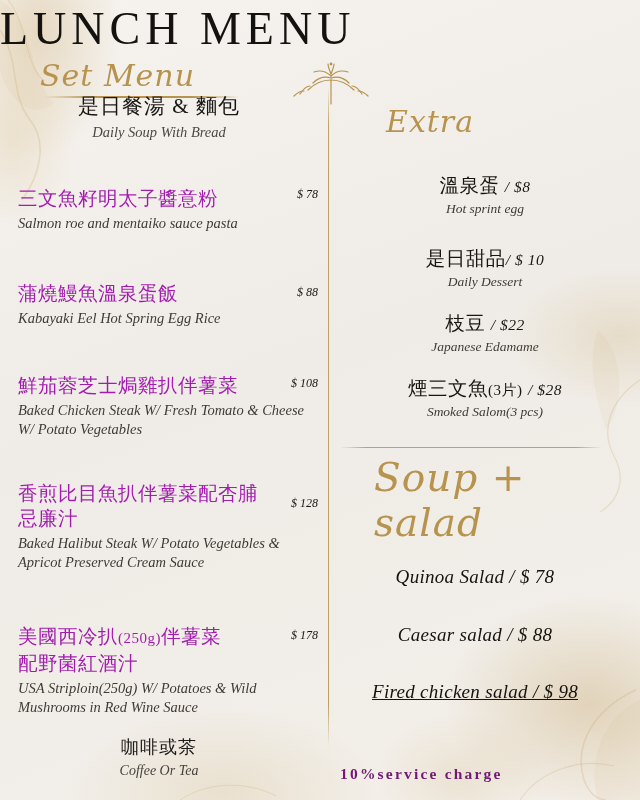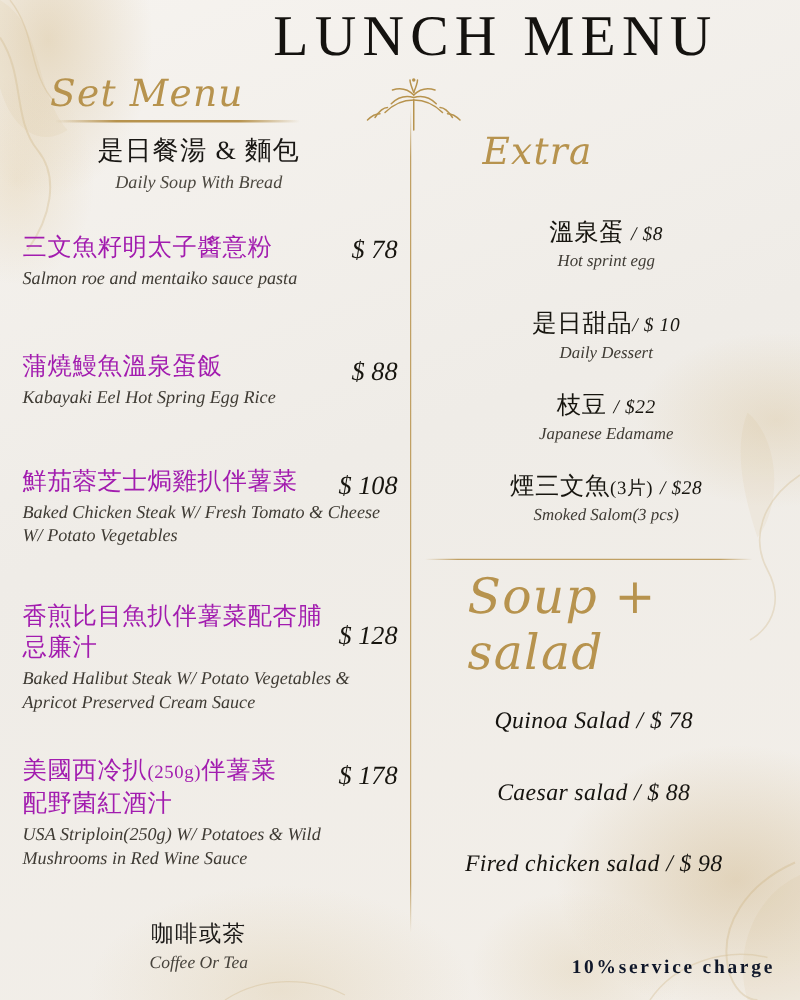--- a/index.html
+++ b/index.html
@@ -41,21 +41,21 @@
     position: absolute;
     inset: 0;
   }
 
   
   .title {
     position: absolute;
     top: 2px;
     left: 0;
     width: 574px;
-    text-align: right;
+    text-align: left;
     font-size: 46px;
     letter-spacing: 5px;
     font-weight: 400;
     color: #14120f;
     font-family: "Liberation Serif", serif;
   }
 
   .script {
     font-family: "DejaVu Serif", serif;
     font-style: italic;
@@ -119,21 +119,21 @@
     top: 62px;
     width: 110px;
     height: 44px;
   }
 
   
   .left-col { position: absolute; left: 0; top: 0; width: 330px; }
 
   .soup-block {
     position: absolute;
-    top: 106px;
+    top: 92px;
     left: 0;
     width: 318px;
     text-align: center;
   }
   .soup-cn {
     font-size: 21px;
     letter-spacing: 1px;
     color: #191714;
   }
   .soup-en {
@@ -154,21 +154,21 @@
     letter-spacing: .5px;
     color: #a21caf;
     display: block;
     padding-right: 54px;
   }
   .item-cn .sml { font-size: 15px; }
   .item-price {
     position: absolute;
     right: 0;
     top: 1px;
-    font-size: 21px;
+    font-size: 12px;
     font-style: italic;
     color: #17150f;
     white-space: nowrap;
   }
   .item-en {
     font-size: 14.5px;
     font-style: italic;
     line-height: 19px;
     color: #3f3b34;
     margin-top: 3px;
@@ -221,25 +221,25 @@
     color: #15130f;
     letter-spacing: .3px;
     margin-top: 36px;
   }
 
   .service {
     position: absolute;
     left: 340px;
     top: 765px;
     width: 280px;
-    text-align: right;
+    text-align: left;
     font-size: 15.5px;
     letter-spacing: 2.2px;
     font-weight: bold;
-    color: #0f172a;
+    color: #701a75;
   }
 </style>
 </head>
 <body>
 
 <div class="bg"></div>
 
 <svg class="veins" width="640" height="800" viewBox="0 0 640 800">
   <g fill="none" stroke="#c4a468" stroke-opacity="0.45">
     <path d="M0,30 C20,60 10,95 30,120 C48,142 40,175 22,200" stroke-width="1.6"></path>
@@ -309,21 +309,21 @@
       <span class="item-price" style="top:3px;">$ 108</span>
       <div class="item-en">Baked Chicken Steak W/ Fresh Tomato &amp; Cheese W/ Potato Vegetables</div>
     </div>
 
     <div class="item" style="top:481px;">
       <span class="item-cn">香煎比目魚扒伴薯菜配杏脯忌廉汁</span>
       <span class="item-price" style="top:15px;">$ 128</span>
       <div class="item-en">Baked Halibut Steak W/ Potato Vegetables &amp; Apricot Preserved Cream Sauce</div>
     </div>
 
-    <div class="item" style="top:604px;">
+    <div class="item" style="top:624px;">
       <span class="item-cn"><span>美國西冷扒</span><span class="sml">(250g)</span><span>伴薯菜</span><br><span>配野菌紅酒汁</span></span>
       <span class="item-price" style="top:4px;">$ 178</span>
       <div class="item-en">USA Striploin(250g) W/ Potatoes &amp; Wild Mushrooms in Red Wine Sauce</div>
     </div>
 
     <div class="coffee">
       <div class="coffee-cn">咖啡或茶</div>
       <div class="coffee-en">Coffee Or Tea</div>
     </div>
   </div>
@@ -349,18 +349,18 @@
 
     <div class="extra-item" style="top:375px;">
       <div class="extra-cn"><span>煙三文魚</span><span class="sml">(3片)</span> <span class="price">/ $28</span></div>
       <div class="extra-en">Smoked Salom(3 pcs)</div>
     </div>
 
     <div class="soup-head script" style="position:absolute; top:455px; left:44px;">Soup + salad</div>
 
     <div class="salad-item" style="top:530px;">Quinoa Salad / $ 78</div>
     <div class="salad-item" style="top:588px;">Caesar salad / $ 88</div>
-    <div class="salad-item" style="top:645px;">Fired chicken  salad / $ 98</div>
+    <div class="salad-item" style="top:645px;text-decoration:underline;">Fired chicken  salad / $ 98</div>
   </div>
 
   <div class="service">10%service charge</div>
 
 </div>
 
 </body></html>

